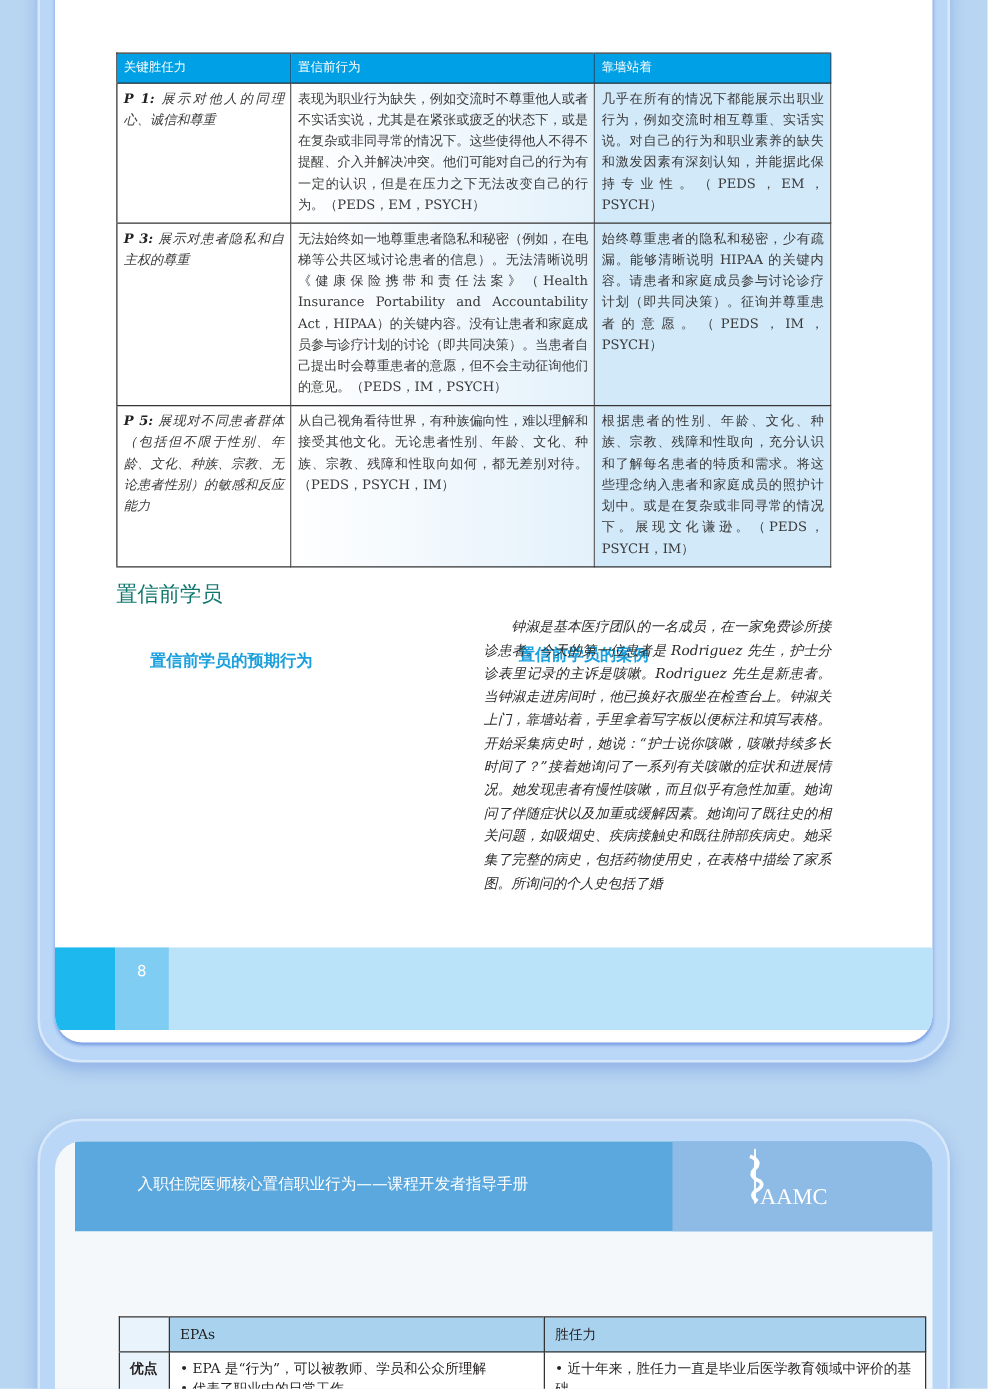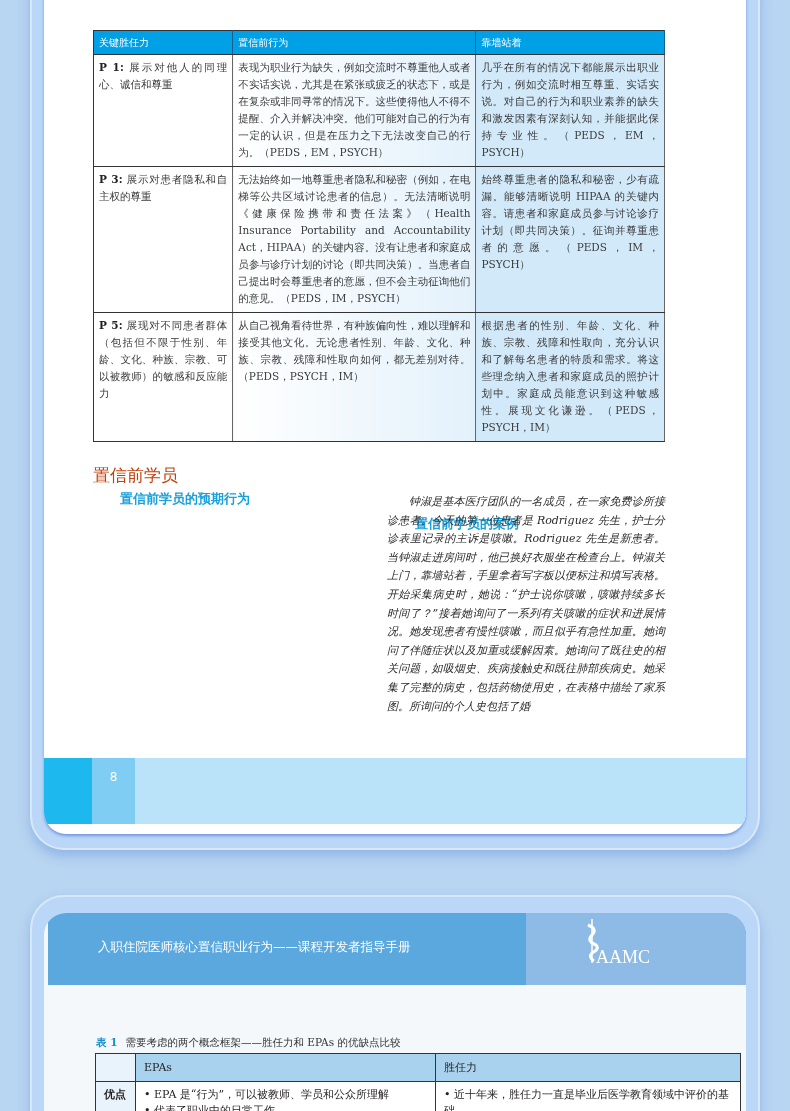--- a/index.html
+++ b/index.html
@@ -24,52 +24,52 @@
     position: absolute; left: 12px; right: 12px;
     background: #ffffff;
     border-radius: 0 0 22px 22px;
     overflow: hidden;
   }
   .card1 .page { top: 0; bottom: 14px; box-shadow: 0 2px 3px rgba(70,110,210,0.6); }
   .card2 .page { top: 16px; bottom: 0; border-radius: 22px 22px 0 0; background: #f4f8fb; }
 
   
   .ctable {
-    position: absolute; left: 49px; top: 68px; width: 572px;
+    position: absolute; left: 49px; top: 80px; width: 572px;
     border-collapse: collapse;
     font-size: 10.5px; line-height: 17px;
     border: 1.5px solid #333;
   }
   .ctable th {
     background: #00a0e6; color: #fff; font-weight: normal;
     font-family: "DejaVu Sans", "Liberation Sans", sans-serif;
     font-size: 10px; text-align: left; padding: 3px 5px; height: 24px;
     border-right: 1px solid #1a5e8a; border-bottom: 1.5px solid #333;
   }
   .ctable td {
     vertical-align: top; padding: 4px 5px 5px 5px;
     border-right: 1.5px solid #666; border-bottom: 1.5px solid #333;
     color: #3a3a3a; text-align: justify;
   }
-  .ctable td.c1 { width: 133px; background: #fff; }
+  .ctable td.c1 { width: 133px; background: #fff; font-style: italic; }
   .ctable td.c2 { width: 232px; background: linear-gradient(90deg,#ffffff 0%,#e3f1fb 100%); }
   .ctable td.c3 { width: 180px; background: #d2e9f9; }
   .ctable .pid { font-weight: bold; color: #222; }
 
   .h-main {
     position: absolute; left: 49px; top: 502px;
     font-family: "DejaVu Sans", "Liberation Sans", sans-serif;
-    font-size: 17px; color: #c2410c;
+    font-size: 17px; color: #0f766e;
   }
   .h-sub {
     position: absolute;
     font-family: "DejaVu Sans", "Liberation Sans", sans-serif;
     font-size: 13px; color: #1aa0dc; font-weight: bold;
   }
-  .h-sub.left { left: 76px; top: 528px; }
+  .h-sub.left { left: 76px; top: 558px; }
   .h-sub.right { left: 371px; top: 505px; margin-top: 48px; }
   .para {
     position: absolute; font-size: 11px; line-height: 18.6px;
     text-align: justify; color: #2a2a2a; text-indent: 2em;
   }
   .para.left { left: 49px; top: 565px; width: 276px; }
   .para.right { left: 343px; top: 531px; width: 278px; font-style: italic; }
 
   .footer-band {
     position: absolute; left: 0; right: 0; top: 796px; height: 66px;
@@ -78,21 +78,21 @@
   .footer-block1 { position: absolute; left: 0; top: 0; width: 48px; height: 100%; background: #1db8ee; }
   .footer-block2 {
     position: absolute; left: 48px; top: 0; width: 43px; height: 100%;
     background: #7fcdf3; color: #fff; font-size: 12px;
     font-family: "DejaVu Sans", "Liberation Sans", sans-serif;
     text-align: center; padding-top: 12px;
   }
 
   
   .banner {
-    position: absolute; left: 4px; right: 0; top: 0; height: 72px;
+    position: absolute; left: 16px; right: 0; top: 0; height: 72px;
     background: #5aa8de;
   }
   .banner-right {
     position: absolute; left: 478px; right: 0; top: 0; height: 100%;
     background: #8dbbe6; border-radius: 0 22px 0 0;
   }
   .banner-title {
     position: absolute; left: 50px; top: 26px;
     font-family: "DejaVu Sans", "Liberation Sans", sans-serif;
     font-size: 12.5px; color: #fff;
@@ -141,23 +141,23 @@
           <td class="c1"><span class="pid">P 1:</span> <span>展示对他人的同理心、诚信和尊重</span></td>
           <td class="c2">表现为职业行为缺失，例如交流时不尊重他人或者不实话实说，尤其是在紧张或疲乏的状态下，或是在复杂或非同寻常的情况下。这些使得他人不得不提醒、介入并解决冲突。他们可能对自己的行为有一定的认识，但是在压力之下无法改变自己的行为。（PEDS，EM，PSYCH）</td>
           <td class="c3">几乎在所有的情况下都能展示出职业行为，例如交流时相互尊重、实话实说。对自己的行为和职业素养的缺失和激发因素有深刻认知，并能据此保持专业性。（PEDS，EM，PSYCH）</td>
         </tr>
         <tr>
           <td class="c1"><span class="pid">P 3:</span> <span>展示对患者隐私和自主权的尊重</span></td>
           <td class="c2">无法始终如一地尊重患者隐私和秘密（例如，在电梯等公共区域讨论患者的信息）。无法清晰说明《健康保险携带和责任法案》（Health Insurance Portability and Accountability Act，HIPAA）的关键内容。没有让患者和家庭成员参与诊疗计划的讨论（即共同决策）。当患者自己提出时会尊重患者的意愿，但不会主动征询他们的意见。（PEDS，IM，PSYCH）</td>
           <td class="c3">始终尊重患者的隐私和秘密，少有疏漏。能够清晰说明 HIPAA 的关键内容。请患者和家庭成员参与讨论诊疗计划（即共同决策）。征询并尊重患者的意愿。（PEDS，IM，PSYCH）</td>
         </tr>
         <tr>
-          <td class="c1"><span class="pid">P 5:</span> <span>展现对不同患者群体（包括但不限于性别、年龄、文化、种族、宗教、可以被教师）的敏感和反应能力</span></td>
+          <td class="c1"><span class="pid">P 5:</span> <span>展现对不同患者群体（包括但不限于性别、年龄、文化、种族、宗教、无论患者性别）的敏感和反应能力</span></td>
           <td class="c2">从自己视角看待世界，有种族偏向性，难以理解和接受其他文化。无论患者性别、年龄、文化、种族、宗教、残障和性取向如何，都无差别对待。（PEDS，PSYCH，IM）</td>
-          <td class="c3">根据患者的性别、年龄、文化、种族、宗教、残障和性取向，充分认识和了解每名患者的特质和需求。将这些理念纳入患者和家庭成员的照护计划中。家庭成员能意识到这种敏感性。展现文化谦逊。（PEDS，PSYCH，IM）</td>
+          <td class="c3">根据患者的性别、年龄、文化、种族、宗教、残障和性取向，充分认识和了解每名患者的特质和需求。将这些理念纳入患者和家庭成员的照护计划中。或是在复杂或非同寻常的情况下。展现文化谦逊。（PEDS，PSYCH，IM）</td>
         </tr>
       </tbody>
     </table>
 
     <div class="h-main">置信前学员</div>
     <div class="h-sub left">置信前学员的预期行为</div>
     <div class="h-sub right">置信前学员的案例</div>
     <div class="para right">钟淑是基本医疗团队的一名成员，在一家免费诊所接诊患者。今天的第一位患者是 Rodriguez 先生，护士分诊表里记录的主诉是咳嗽。Rodriguez 先生是新患者。当钟淑走进房间时，他已换好衣服坐在检查台上。钟淑关上门，靠墙站着，手里拿着写字板以便标注和填写表格。开始采集病史时，她说：“护士说你咳嗽，咳嗽持续多长时间了？”接着她询问了一系列有关咳嗽的症状和进展情况。她发现患者有慢性咳嗽，而且似乎有急性加重。她询问了伴随症状以及加重或缓解因素。她询问了既往史的相关问题，如吸烟史、疾病接触史和既往肺部疾病史。她采集了完整的病史，包括药物使用史，在表格中描绘了家系图。所询问的个人史包括了婚</div>
 
     <div class="footer-band">
@@ -174,23 +174,20 @@
       <div class="banner-title">入职住院医师核心置信职业行为——课程开发者指导手册</div>
       <div class="aamc">
         <svg width="20" height="44" viewBox="0 0 20 44">
           <path d="M8 0 L8 44" stroke="#fff" stroke-width="1.5"></path>
           <path d="M4 6 Q14 10 8 16 Q2 22 12 26 Q16 30 8 34 Q4 38 10 42" stroke="#fff" stroke-width="3" fill="none"></path>
         </svg>
         <span>AAMC</span>
       </div>
     </div>
 
-    <div class="t1-caption">
-      <span class="num">表 1</span><span>需要考虑的两个概念框架——胜任力和 EPAs 的优缺点比较</span>
-    </div>
     <table class="t2">
       <thead>
         <tr>
           <th class="rowhead"></th>
           <th class="colA">EPAs</th>
           <th>胜任力</th>
         </tr>
       </thead>
       <tbody>
         <tr>

